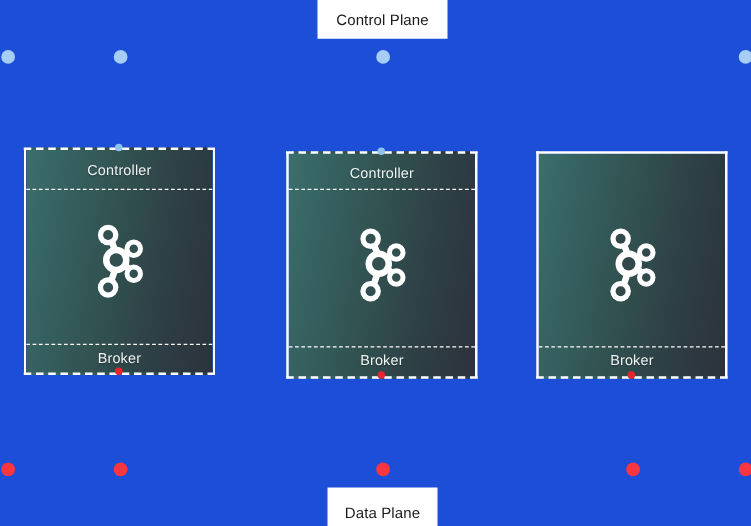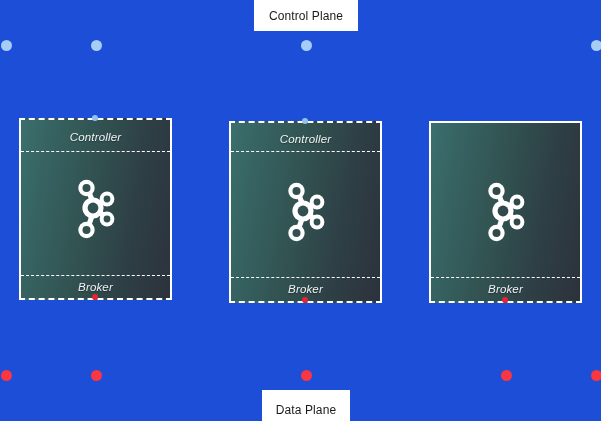--- a/index.html
+++ b/index.html
@@ -78,21 +78,20 @@
     box-sizing: border-box;
     background: linear-gradient(100deg, #3b6f6d 0%, #35605f 22%, #31504f 48%, #2e3f46 72%, #2c323c 100%);
     border: 2px solid #ffffff;
     overflow: hidden;
   }
   .node-card.dashed-top {
     border-top: 2px dashed #ffffff;
   }
   .node-card.dashed-bottom {
     border-bottom: 2px dashed #ffffff;
-    font-style: italic;
   }
 
   .card-section-label {
     position: absolute;
     left: 0;
     right: 0;
     text-align: center;
     color: #f0f3f4;
     font-size: 11.5px;
     line-height: 1;

